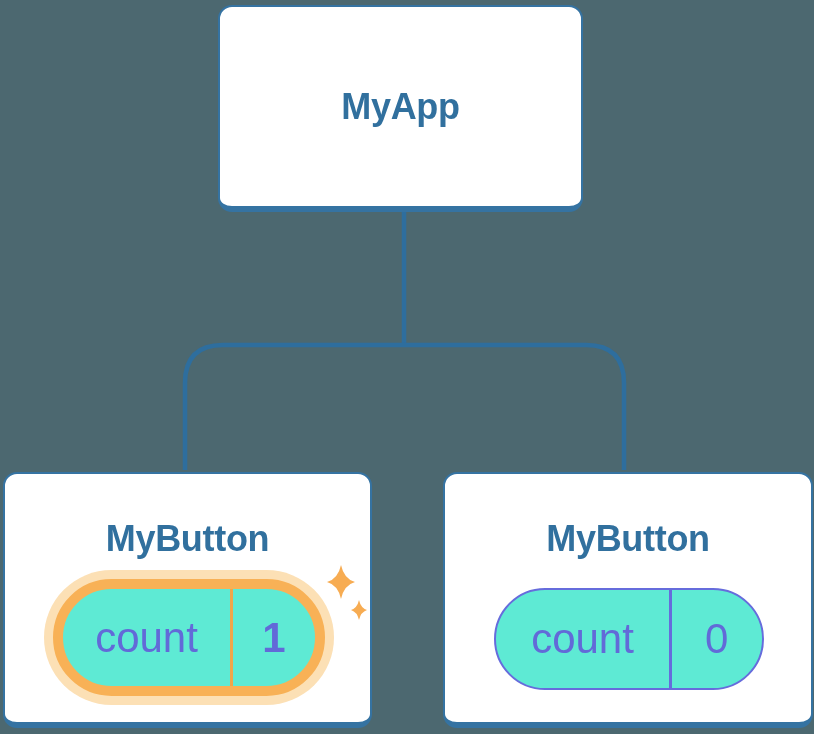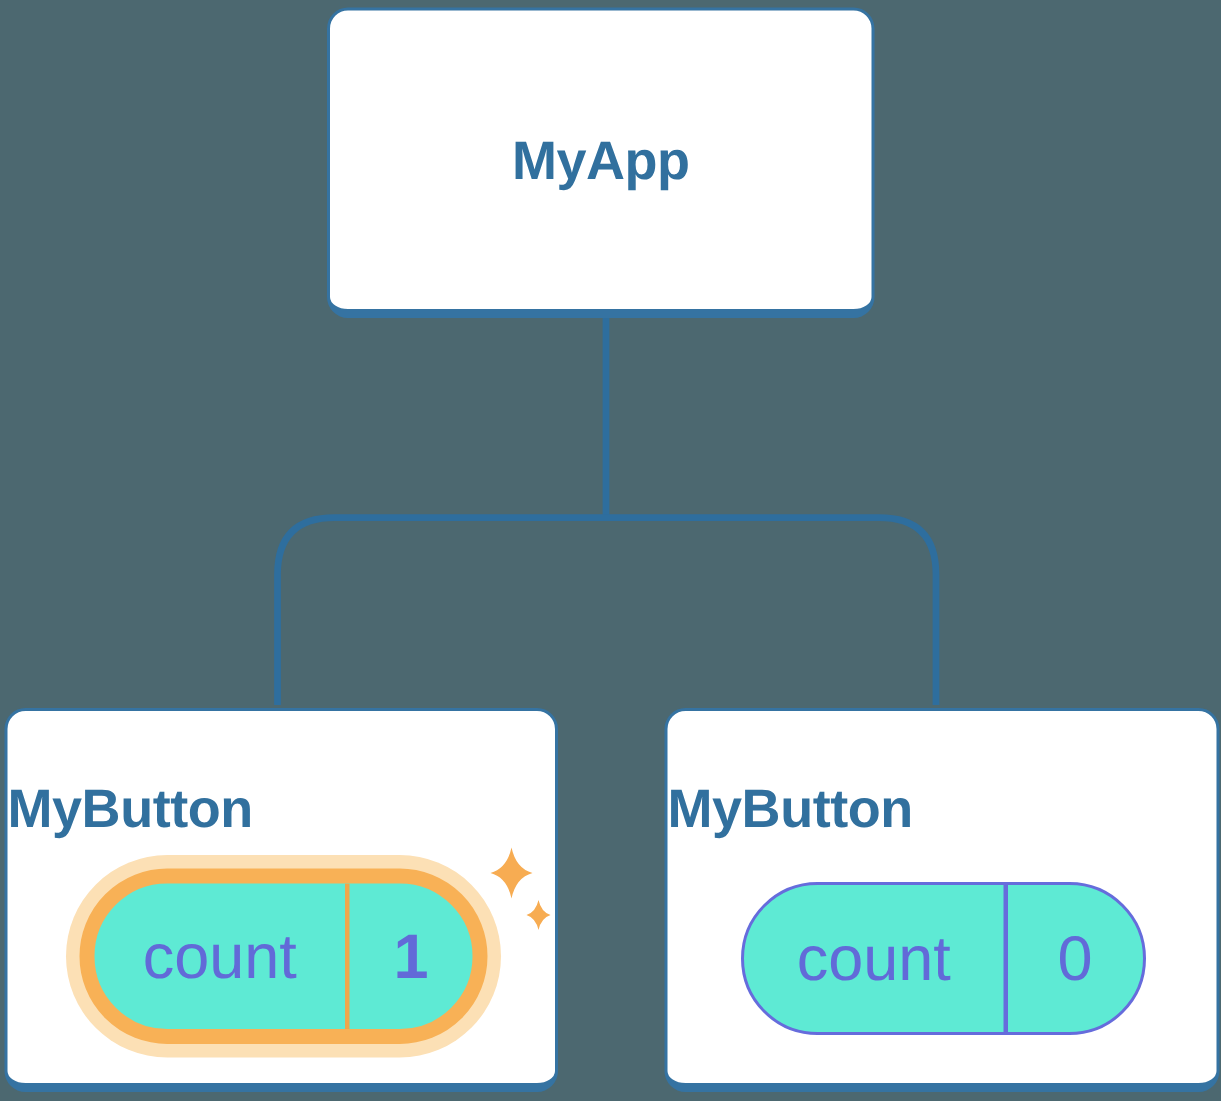--- a/index.html
+++ b/index.html
@@ -40,21 +40,21 @@
   .node-title {
     color: #31709E;
     font-size: 36px;
     font-weight: 700;
     letter-spacing: -0.3px;
   }
   .child-title {
     position: absolute;
     left: 0; top: 44px;
     width: 100%;
-    text-align: left;
+    text-align: center;
   }
   .pill {
     position: absolute;
     background: #5eead4;
     border-radius: 999px;
     box-sizing: border-box;
     display: flex;
     align-items: stretch;
     overflow: hidden;
   }

